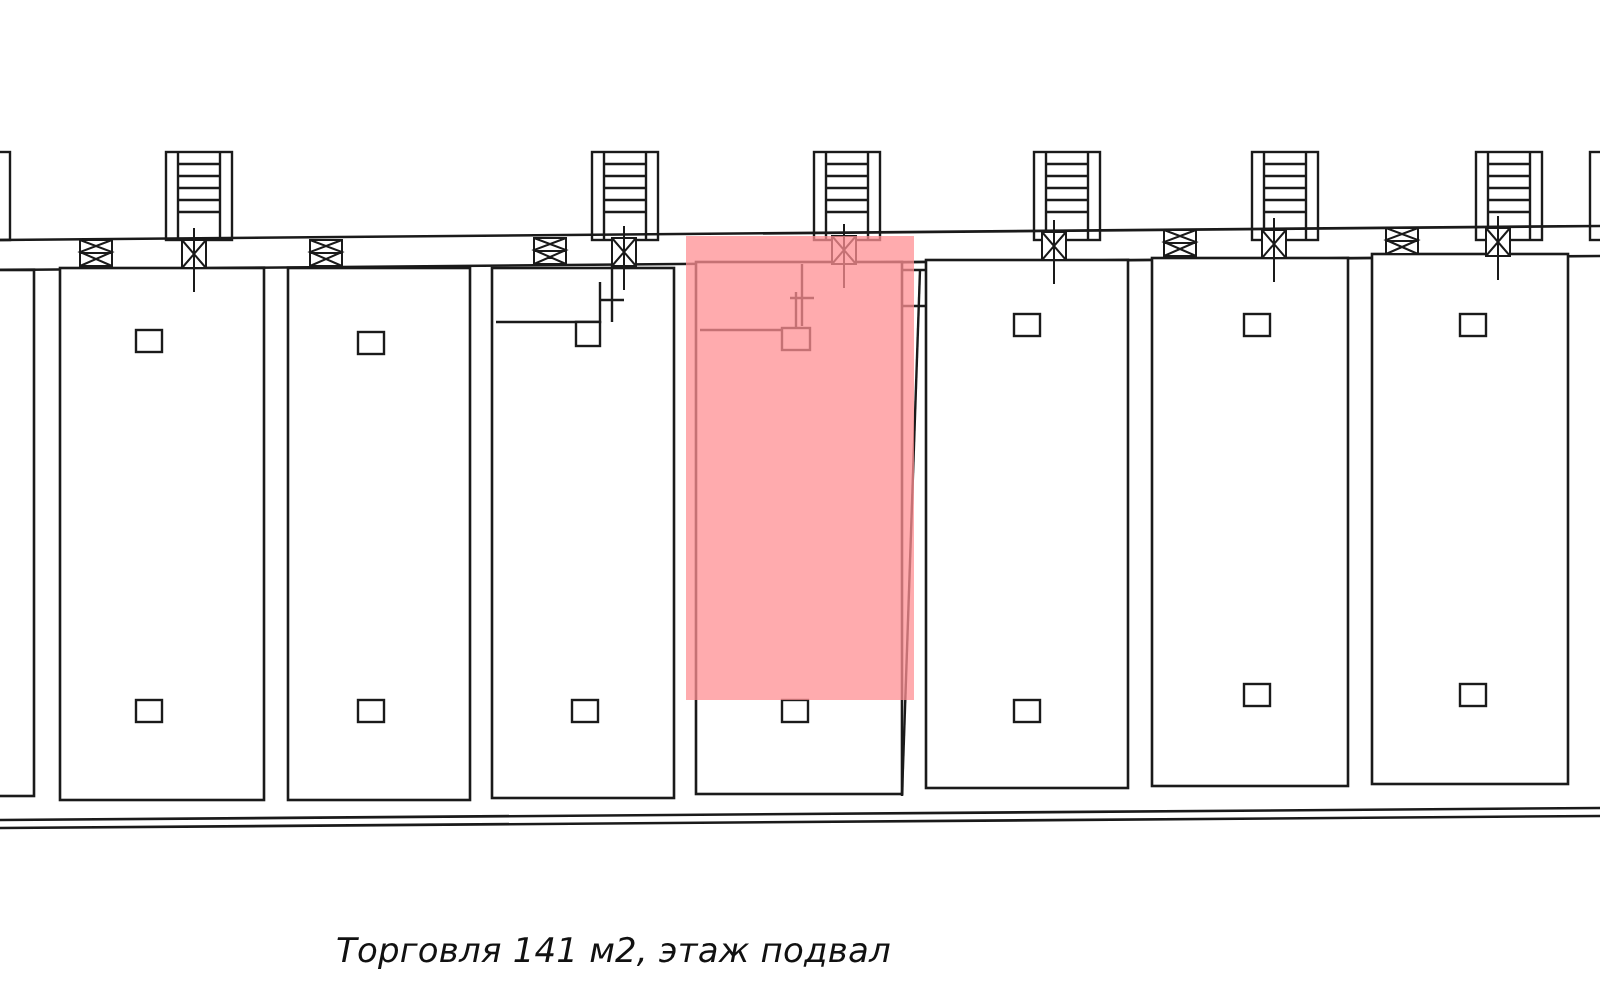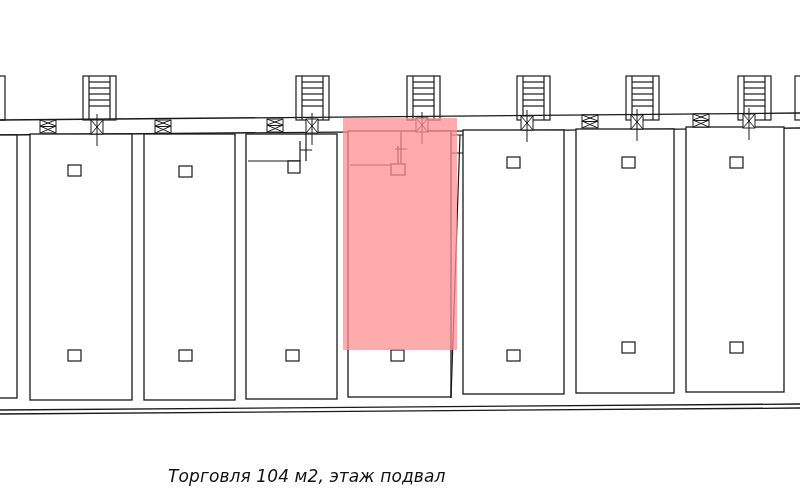--- a/index.html
+++ b/index.html
@@ -166,13 +166,13 @@
     <path d="M306 132 L306 161 M300 150 L312 150"></path>
     <path d="M350 165 L398 165 L398 146"></path>
     <rect x="391" y="164" width="14" height="11" fill="#fff"></rect>
     <path d="M401 132 L401 163 M395 149 L407 149"></path>
     <path d="M451 135 L463 135 M451 153 L463 153"></path>
     <path d="M460 135 L451 398"></path>
   </g>
   <rect id="hl" fill="#ff8f93" fill-opacity="0.75" x="343" y="118" width="114" height="232"></rect>
 </svg>
 
-<div class="caption">Торговля 104 м2, этаж подвал</div>
+<div class="caption">Торговля 141 м2, этаж подвал</div>
 
 </body></html>

